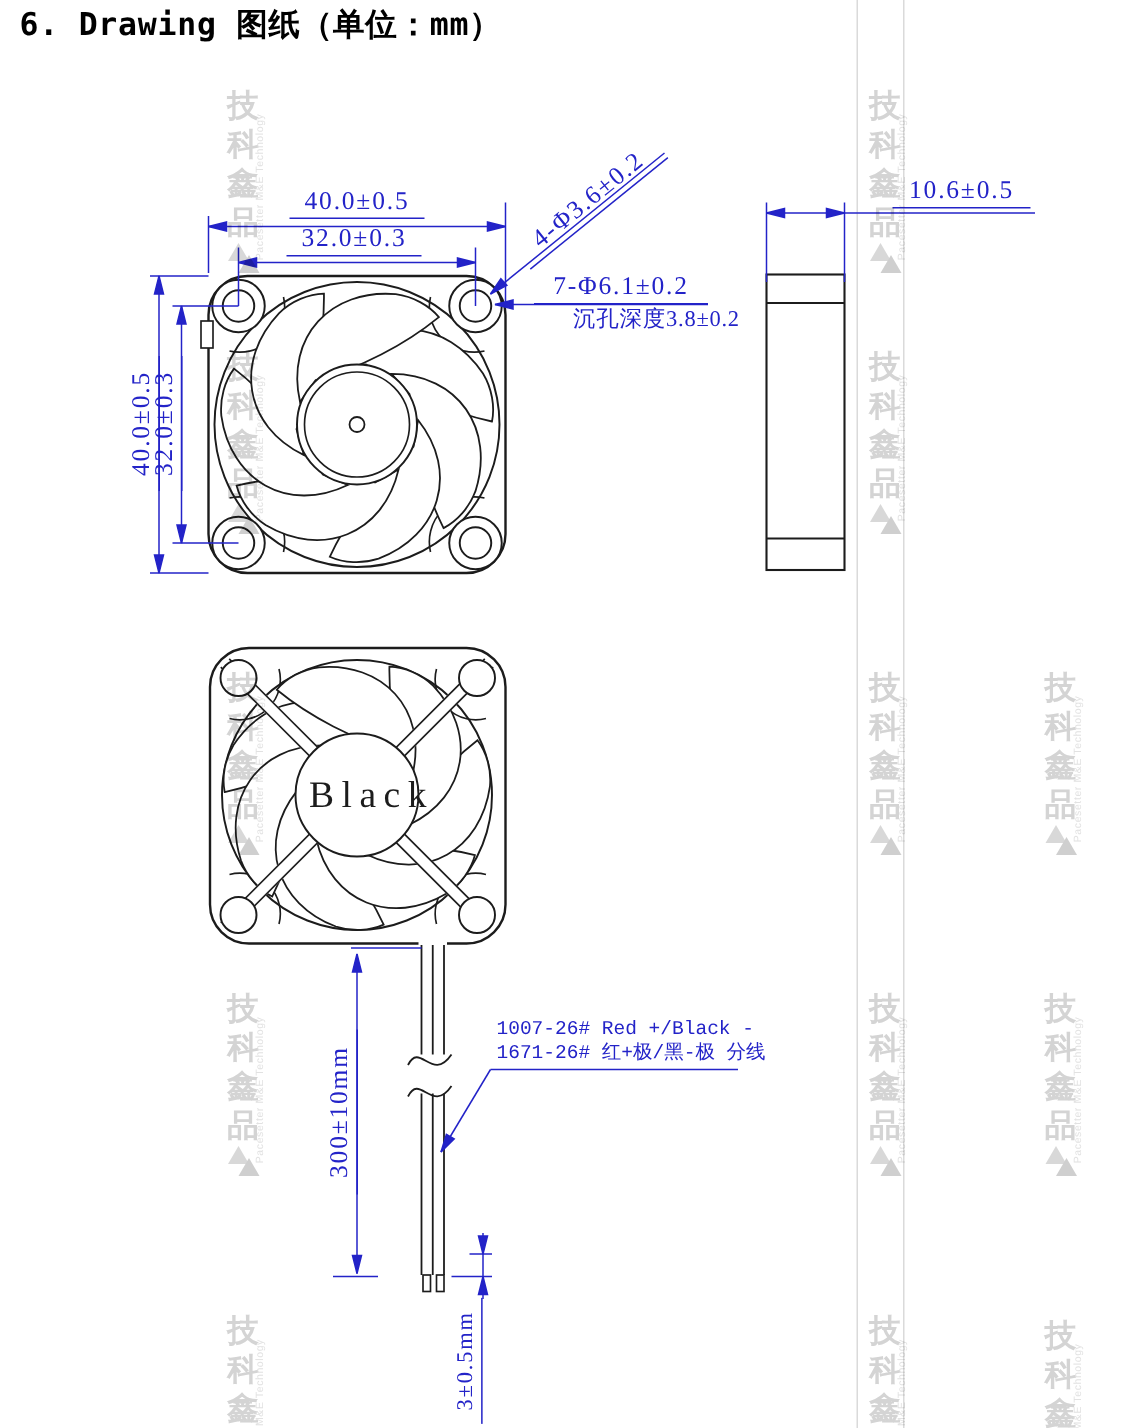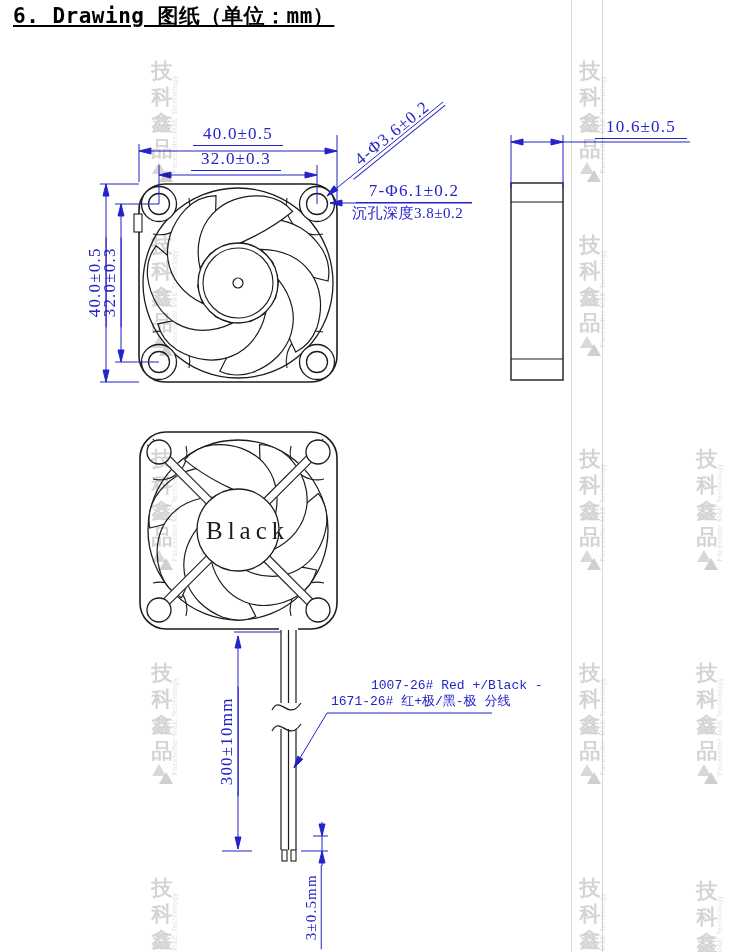--- a/index.html
+++ b/index.html
@@ -2,31 +2,31 @@
 <html><head>
 <meta charset="utf-8">
 <style>
   html,body{margin:0;padding:0;background:#fff;}
   #screen{position:relative;width:750px;height:952px;background:#ffffff;overflow:hidden;
           font-family:"Liberation Sans",sans-serif;}
   
   .vrule{position:absolute;top:0;width:1px;height:952px;background:#dadada;z-index:1;}
   
   .title{position:absolute;left:13px;top:2px;font:bold 21px "DejaVu Sans Mono",monospace;
-         color:#000;letter-spacing:0.5px;z-index:6;white-space:nowrap;text-decoration:underline;}
+         color:#000;letter-spacing:0.5px;z-index:6;white-space:nowrap;}
   
   #linework{position:absolute;left:0;top:0;z-index:2;}
   
   .dim{position:absolute;color:#2323c8;font-family:"Liberation Serif",serif;
        font-size:17px;letter-spacing:1.2px;text-align:center;white-space:nowrap;
        z-index:3;line-height:1.1;}
   .dimu{border-bottom:1.5px solid #2323c8;padding-bottom:1px;}
   .rot{transform:rotate(-90deg);transform-origin:center;}
   .mono{font-family:"Liberation Mono",monospace;font-size:13px;letter-spacing:0px;text-align:left;}
-  .cjk{font-size:15px;letter-spacing:0.5px;}
+  .cjk{font-size:15px;letter-spacing:0.5px;margin-left:30px;}
   .hub-label{position:absolute;color:#1c1c1c;font-family:"Liberation Serif",serif;
              font-size:25px;letter-spacing:5px;z-index:3;}
   
   .wm-stack{position:absolute;width:30px;z-index:5;mix-blend-mode:multiply;pointer-events:none;}
   .wm-char{display:block;width:24px;text-align:center;color:#d4d4d4;font-size:21px;
            line-height:26px;font-family:"Liberation Sans",sans-serif;font-weight:bold;}
   .wm-logo{position:relative;width:24px;height:22px;}
   .wm-logo .t1{position:absolute;left:2px;top:0;width:0;height:0;
                border-left:7px solid transparent;border-right:7px solid transparent;
                border-bottom:12px solid #d8d8d8;}
@@ -211,21 +211,21 @@
 
   <div class="dim dimu" style="left:193px;top:125px;width:90px;">40.0±0.5</div>
   <div class="dim dimu" style="left:191px;top:150px;width:90px;">32.0±0.3</div>
   <div class="dim dimu rot" style="left:51px;top:272px;width:90px;">40.0±0.5</div>
   <div class="dim dimu rot" style="left:66px;top:272px;width:90px;">32.0±0.3</div>
   <div class="dim dimu" style="left:334px;top:124px;width:118px;transform:rotate(-39deg);">4-Φ3.6±0.2</div>
   <div class="dim dimu" style="left:356px;top:182px;width:116px;">7-Φ6.1±0.2</div>
   <div class="dim cjk" style="left:352px;top:205px;width:130px;text-align:left;">沉孔深度3.8±0.2</div>
   <div class="dim dimu" style="left:595px;top:118px;width:92px;">10.6±0.5</div>
   <div class="dim dimu rot" style="left:173px;top:731px;width:110px;">300±10mm</div>
-  <div class="dim mono" style="left:331px;top:679px;margin-left:40px;">1007-26# Red +/Black -</div>
+  <div class="dim mono" style="left:331px;top:679px;">1007-26# Red +/Black -</div>
   <div class="dim mono" style="left:331px;top:695px;">1671-26# 红+极/黑-极 分线</div>
   <div class="dim dimu rot" style="left:270px;top:898px;width:84px;font-size:15px;">3±0.5mm</div>
 
   <div class="hub-label" style="left:206px;top:517px;">Black</div>
 
   <div id="watermarks">
       <div class="wm-stack" style="left: 150px; top: 58px;">
         <span class="wm-char">技</span>
         <span class="wm-char">科</span>
         <span class="wm-char">鑫</span>

